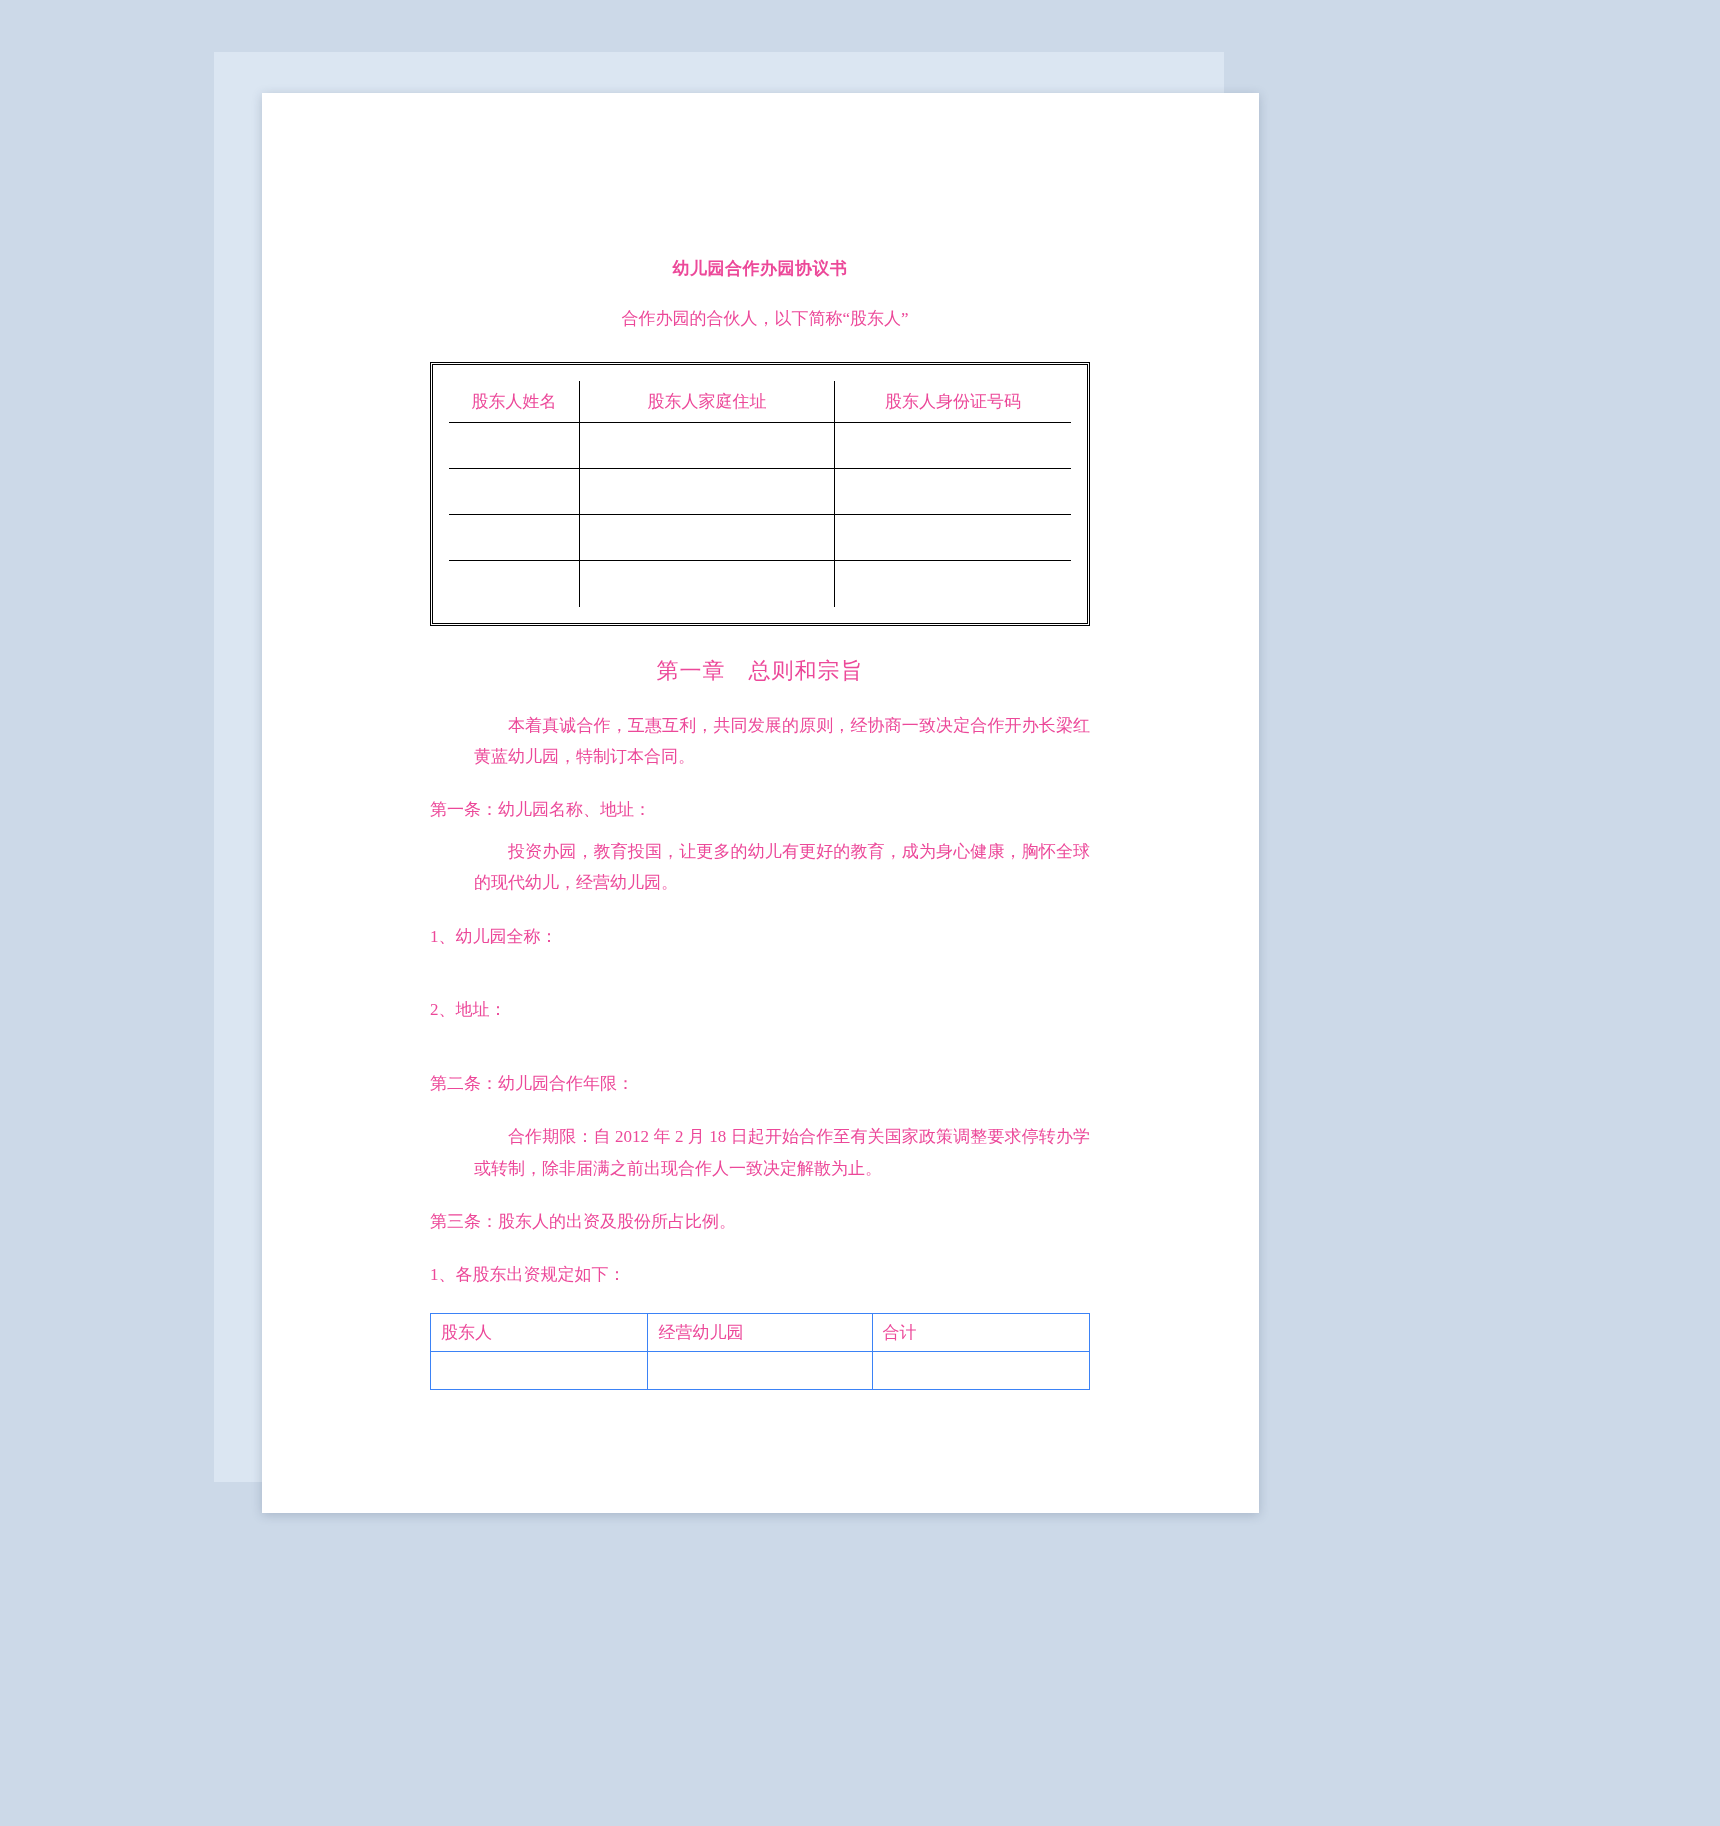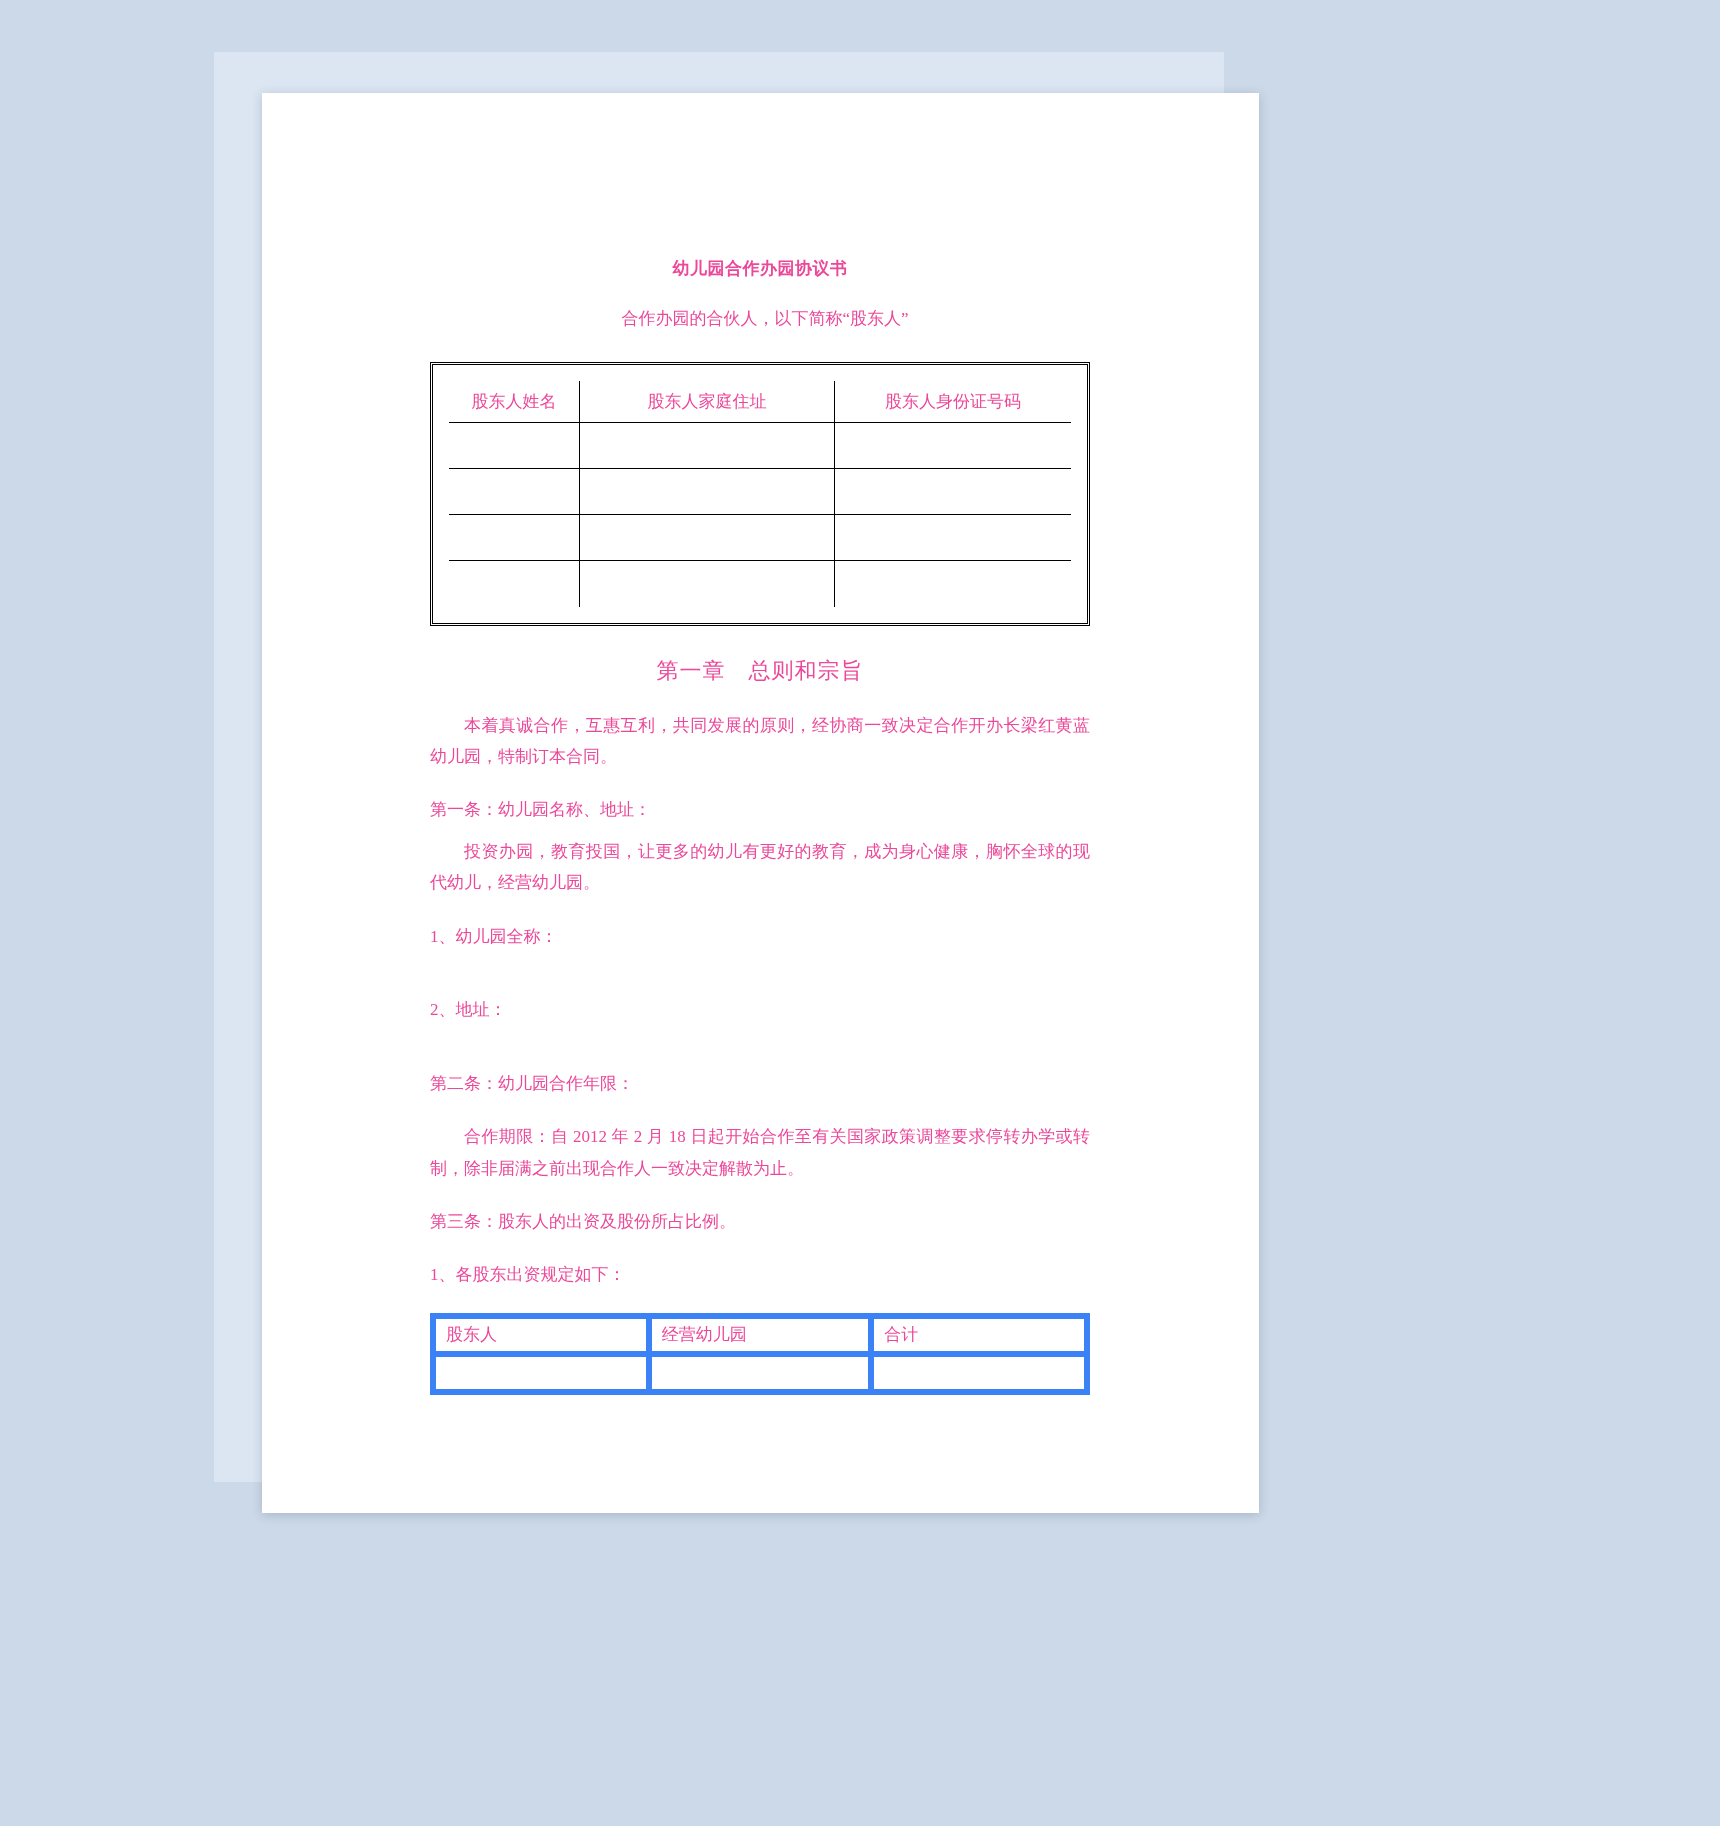--- a/index.html
+++ b/index.html
@@ -111,36 +111,36 @@
   .tbl-wrap-1 tr:first-child td { height: 42px; }
   .tbl-wrap-1 td.edge-l { border-left: none; }
   .tbl-wrap-1 td.edge-r { border-right: none; }
   .tbl-wrap-1 tr:first-child td { border-top: none; }
   .tbl-wrap-1 tr:last-child td { border-bottom: none; }
 
   .tbl-wrap-2 {
     margin: 14px 0 0 0;
   }
   .tbl-wrap-2 td {
-    border: 6px solid #3b82f6;
+    border: 1px solid #3b82f6;
     height: 38px;
     font-size: 17px;
     vertical-align: middle;
     padding: 3px 10px;
     text-align: left;
   }
 
   
   p.body {
     font-size: 17px;
     line-height: 1.85;
     margin: 0 0 22px 0;
     text-align: justify;
   }
-  p.indent { text-indent: 2em; }
+  p.indent { text-indent: 2em; margin-left: 44px; }
   p.tight { margin-bottom: 10px; }
   p.chapter {
     text-align: center;
     font-size: 22px;
     margin: 26px 0 24px 0;
     letter-spacing: 1px;
   }
   p.gap-large { margin-bottom: 42px; }
 </style>
 </head>

